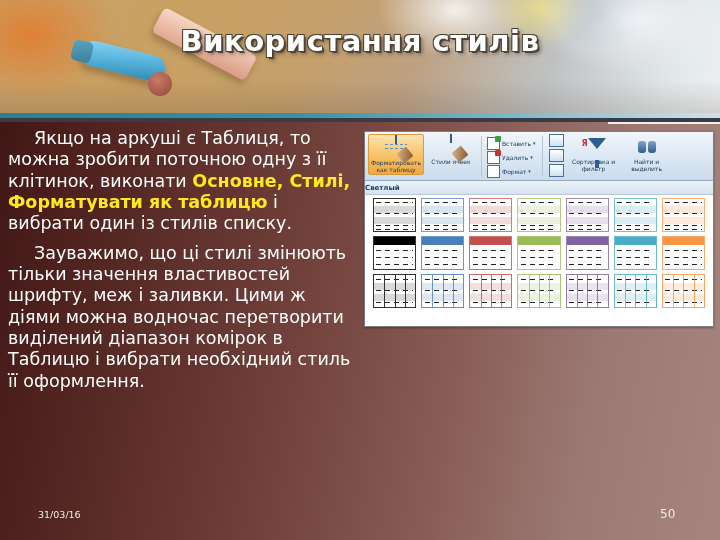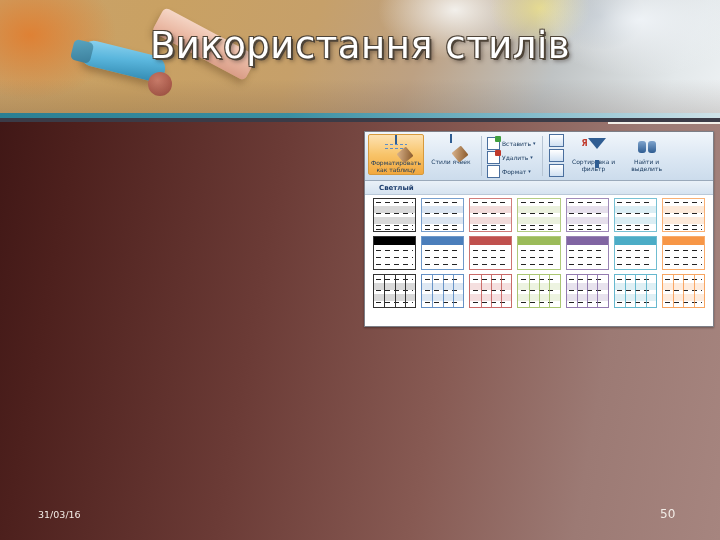--- a/index.html
+++ b/index.html
@@ -30,21 +30,21 @@
   .hdr-pencil{position:absolute;left:152px;top:30px;width:105px;height:28px;
     transform:rotate(28deg);border-radius:5px;
     background:linear-gradient(175deg,#f6d8c8 0%,#eab9a4 50%,#d89b85 100%);
     box-shadow:0 5px 7px rgba(90,60,30,.35);}
   .hdr-pencil-tip{position:absolute;left:148px;top:72px;width:24px;height:24px;border-radius:50%;
     background:radial-gradient(circle at 40% 35%,#c77a68,#9c4a3c);}
   .hdr-fade{position:absolute;inset:0;
     background:linear-gradient(180deg,rgba(0,0,0,0) 70%,rgba(80,60,50,.18) 100%);}
 
   .title{position:absolute;left:0;top:24px;width:720px;text-align:center;
-    font-size:37px;font-weight:normal;color:#ffffff;letter-spacing:.5px;
+    font-size:29px;font-weight:bold;color:#ffffff;letter-spacing:.5px;
     text-shadow:2px 2px 0 #4e4438, -1px -1px 0 #4e4438, 1px -1px 0 #4e4438,
                 -1px 1px 0 #4e4438, 3px 3px 4px rgba(40,30,25,.55);}
 
   
   .bar-teal{position:absolute;left:0;top:113px;width:720px;height:5px;
     background:linear-gradient(90deg,#2b7f93 0%,#3a8fa2 40%,#7fb9c9 72%,#cfe2e8 100%);}
   .bar-dark{position:absolute;left:0;top:118px;width:720px;height:4px;background:#3b3b47;}
   .rule-white{position:absolute;left:608px;top:122px;width:112px;height:2px;background:#f3efe8;}
 
   
@@ -103,21 +103,21 @@
   .bino{position:absolute;left:3px;top:5px;width:18px;height:12px;}
   .bino:before,.bino:after{content:"";position:absolute;top:0;width:8px;height:12px;border-radius:3px;
     background:linear-gradient(180deg,#7fa4cd,#2f5d92);}
   .bino:before{left:0;}
   .bino:after{right:0;}
 
   
   .xl-gal{position:relative;background:#ffffff;height:145px;}
   .gal-hdr{height:13px;background:linear-gradient(180deg,#eaf1f8,#d6e3f0);
     border-bottom:1px solid #b9c8d8;color:#1f3f6e;font-size:7px;font-weight:bold;
-    display:flex;align-items:center;padding-left:14px;}
+    display:flex;align-items:center;}
   .gal-ftr{position:absolute;left:0;right:0;bottom:0;height:14px;
     background:linear-gradient(180deg,#eaf1f8,#d6e3f0);border-top:1px solid #b9c8d8;
     color:#1f3f6e;font-size:7px;font-weight:bold;display:flex;align-items:center;padding-left:14px;}
   .gal-grid{position:absolute;left:6px;right:6px;top:14px;bottom:15px;
     display:grid;grid-template-columns:repeat(7,1fr);grid-template-rows:repeat(3,1fr);
     gap:4px 5px;padding:3px 2px;}
   .sw{position:relative;border:1px solid #bcbcbc;background:#fff;}
   .sw .hd{position:absolute;left:0;right:0;top:0;height:22%;}
   .sw .dash{position:absolute;left:6%;right:6%;height:1px;
     background:repeating-linear-gradient(90deg,#222 0 5px,transparent 5px 9px);}
@@ -139,20 +139,22 @@
     <div class="hdr-pencil"></div>
     <div class="hdr-pencil-tip"></div>
     <div class="hdr-fade"></div>
   </div>
   <div class="title">Використання стилів</div>
   <div class="bar-teal"></div>
   <div class="bar-dark"></div>
   <div class="rule-white"></div>
 
   <div class="body-text">
+    <p class="para indent"><span>Якщо на аркуші є Таблиця, то можна зробити поточною одну з її клітинок, виконати </span><span class="hl">Основне, Стилі, Форматувати як таблицю</span><span> і вибрати один із стилів списку.</span></p>
+    <p class="para indent">Зауважимо, що ці стилі змінюють тільки значення властивостей шрифту, меж і заливки. Цими ж діями можна водночас перетворити виділений діапазон комірок в Таблицю і вибрати необхідний стиль її оформлення.</p>
   </div>
 
   <div class="xl">
 
     <div class="xl-ribbon">
 
       <div class="xl-grp">
         <div class="big-btn sel">
           <span class="ico">
             <span class="ico-table"></span><span class="brush"></span>

